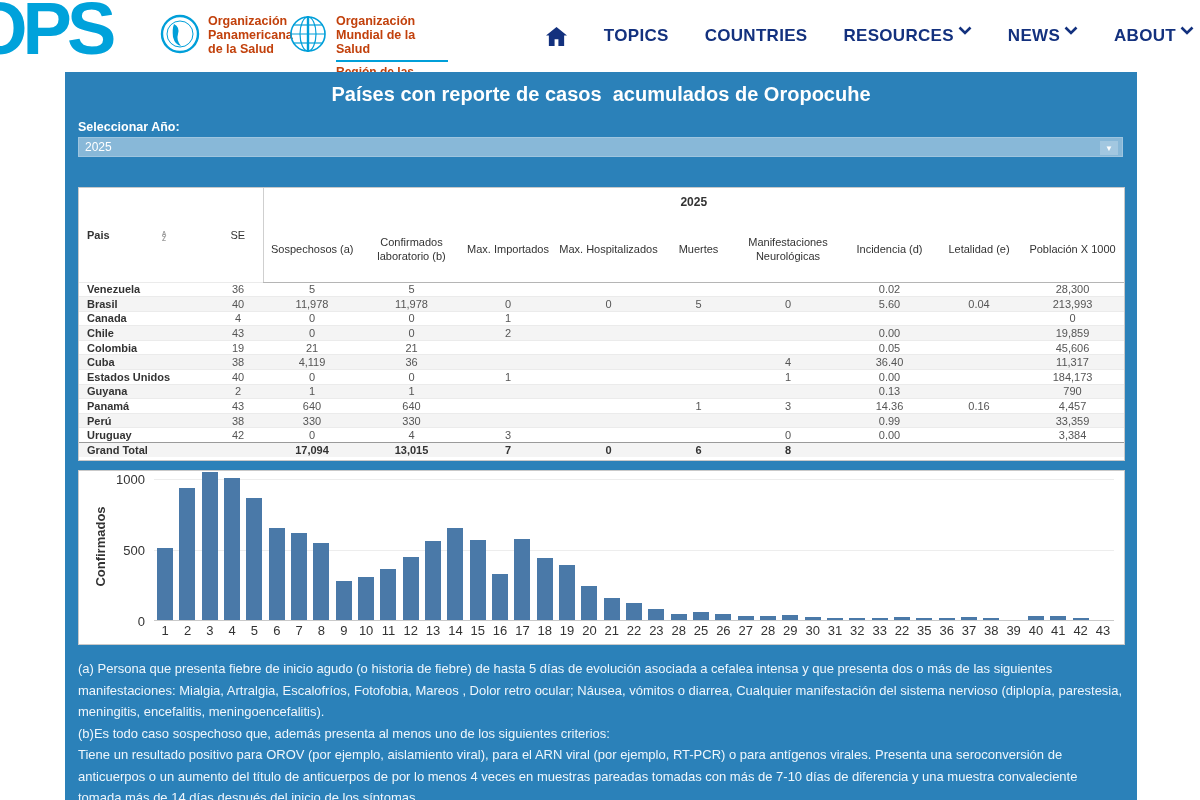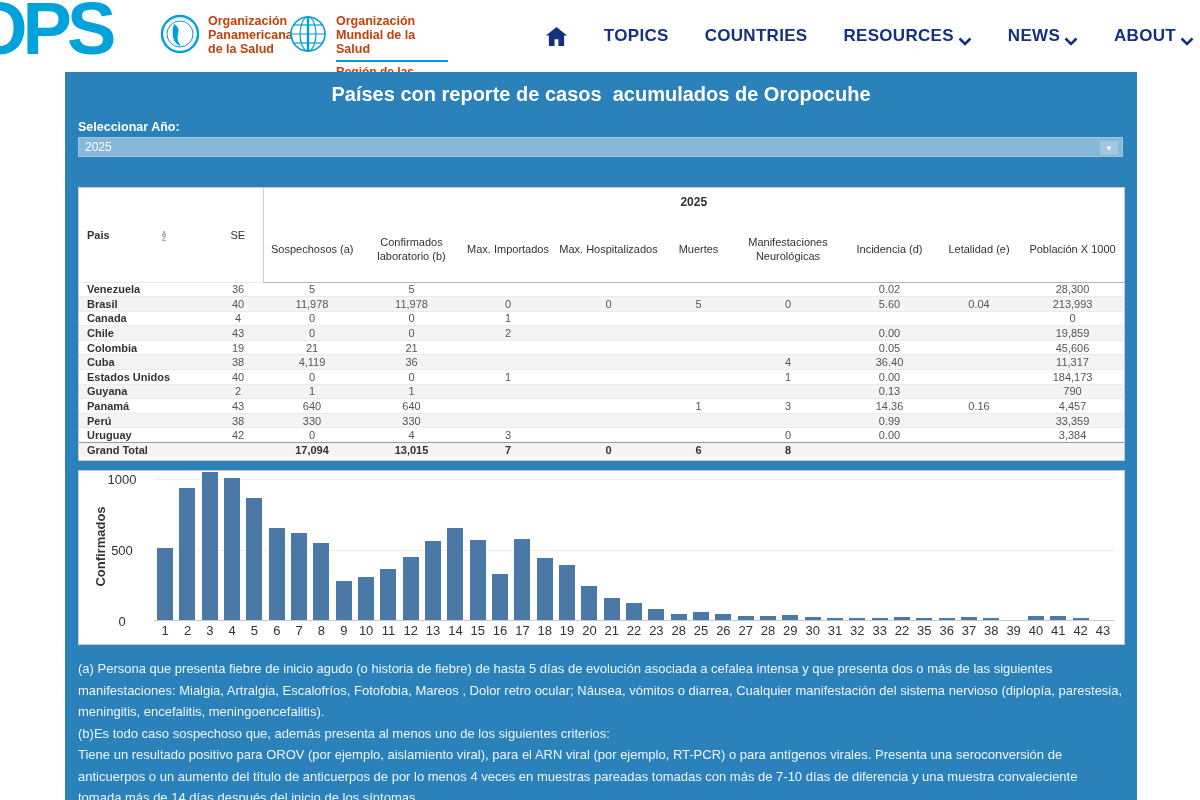--- a/index.html
+++ b/index.html
@@ -7,21 +7,21 @@
               font-family:"Liberation Sans","DejaVu Sans",sans-serif; }
 
   
   .site-header { position:absolute; left:0; top:0; width:1200px; height:72px; background:#fff; }
   .ops-big { position:absolute; left:-30px; top:-14px; font-size:74px; font-weight:bold;
              letter-spacing:-5px; color:#00a2db; }
   .org-block { position:absolute; top:14px; display:flex; gap:8px; }
   .org-text { color:#c2410c; font-size:12.5px; font-weight:bold; line-height:14px; }
   .who-rule { border-top:2px solid #009fd9; margin-top:4px; padding-top:3px; font-weight:bold; font-size:12px; }
   .main-nav { position:absolute; right:6px; top:0; height:72px; display:flex; align-items:center; gap:36px; }
-  .nav-item { display:flex; align-items:flex-end; gap:4px; color:#13317e; font-size:17px;
+  .nav-item { display:flex; align-items:flex-start; gap:4px; color:#13317e; font-size:17px;
               font-weight:bold; letter-spacing:.3px; cursor:pointer; }
   .home-btn { display:flex; align-items:center; cursor:pointer; }
 
   
   .panel { position:absolute; left:65px; top:72px; width:1072px; height:728px; background:#2b81b9; }
   .dash-title { margin-top:11px; text-align:center; color:#fff; font-size:20px; font-weight:600;
                 white-space:pre-wrap; }
   .dash-subtitle { text-align:center; color:#d9eaf6; font-size:12px; margin-top:3px; }
   .filter-label { margin:14px 0 3px 13px; color:#fff; font-size:12.5px; font-weight:bold; }
   .year-dd { margin-left:13px; width:1045px; height:20px; background:#88b8d8; border:1px solid #9fc5df;
@@ -48,21 +48,21 @@
   tbody tr:nth-child(even) { background:#f4f4f4; }
   tbody tr.total td { font-weight:bold; color:#333; border-top:1px solid #9a9a9a; }
   .sort-glyph { display:inline-block; vertical-align:middle; margin-left:52px; color:#9a9a9a;
                 font-size:6.5px; line-height:5px; font-weight:bold; text-align:center; cursor:pointer; }
 
   
   .chart-card { position:absolute; left:13px; top:398px; width:1047px; height:175px; background:#fff;
                 border:1px solid #c9c9c9; }
   .y-axis-label { position:absolute; left:-34px; top:68px; width:110px; text-align:center;
                   transform:rotate(-90deg); font-size:13px; font-weight:bold; color:#333; }
-  .tick { position:absolute; width:46px; text-align:center; font-size:13px; color:#333; left:20px; }
+  .tick { position:absolute; width:46px; text-align:right; font-size:13px; color:#333; left:20px; }
   .plot { position:absolute; left:75px; top:8px; width:960px; height:142px;
           border-bottom:1px solid #c9c9c9; }
   .gridline { position:absolute; left:0; width:100%; height:1px; background:#ededed; }
   .bars { position:absolute; left:0; bottom:0; width:100%; height:142px; display:flex;
           align-items:flex-end; }
   .slot { flex:1; display:flex; justify-content:center; }
   .bar { width:16px; background:#4a79a8; }
   .x-labels { position:absolute; left:75px; top:152px; width:960px; display:flex; }
   .x-labels .slot { font-size:13px; color:#333; justify-content:center; }
 

